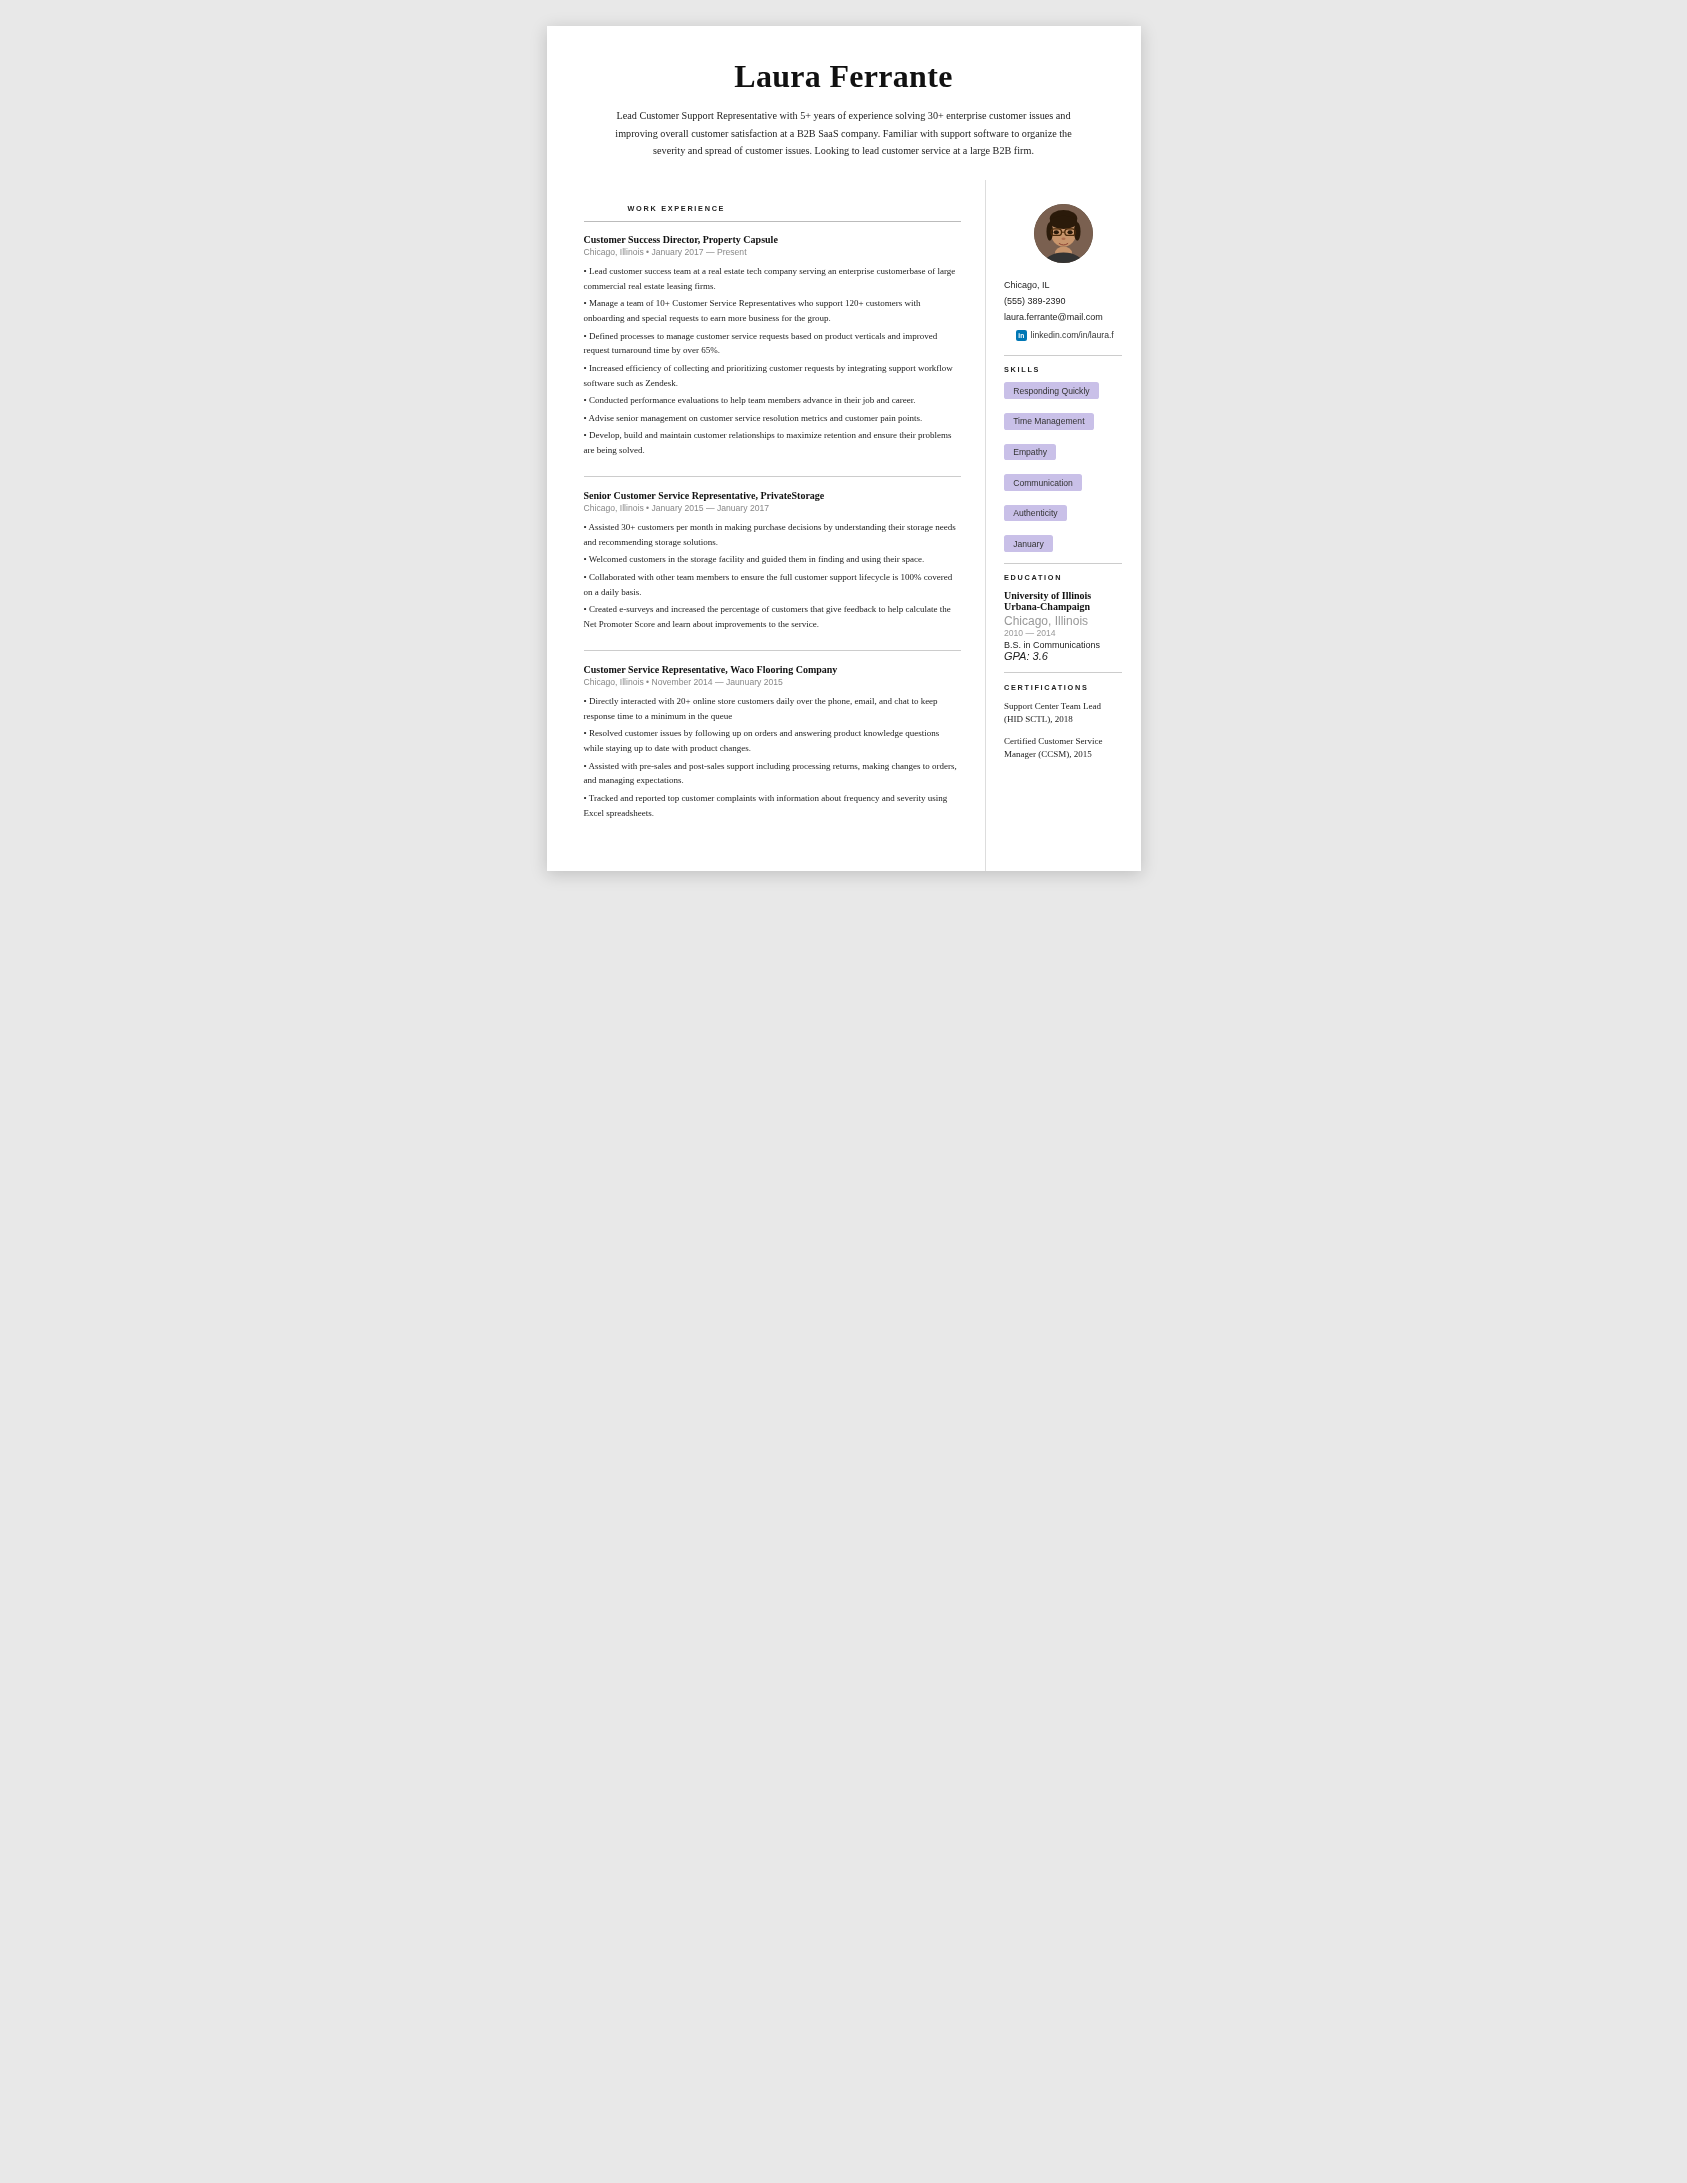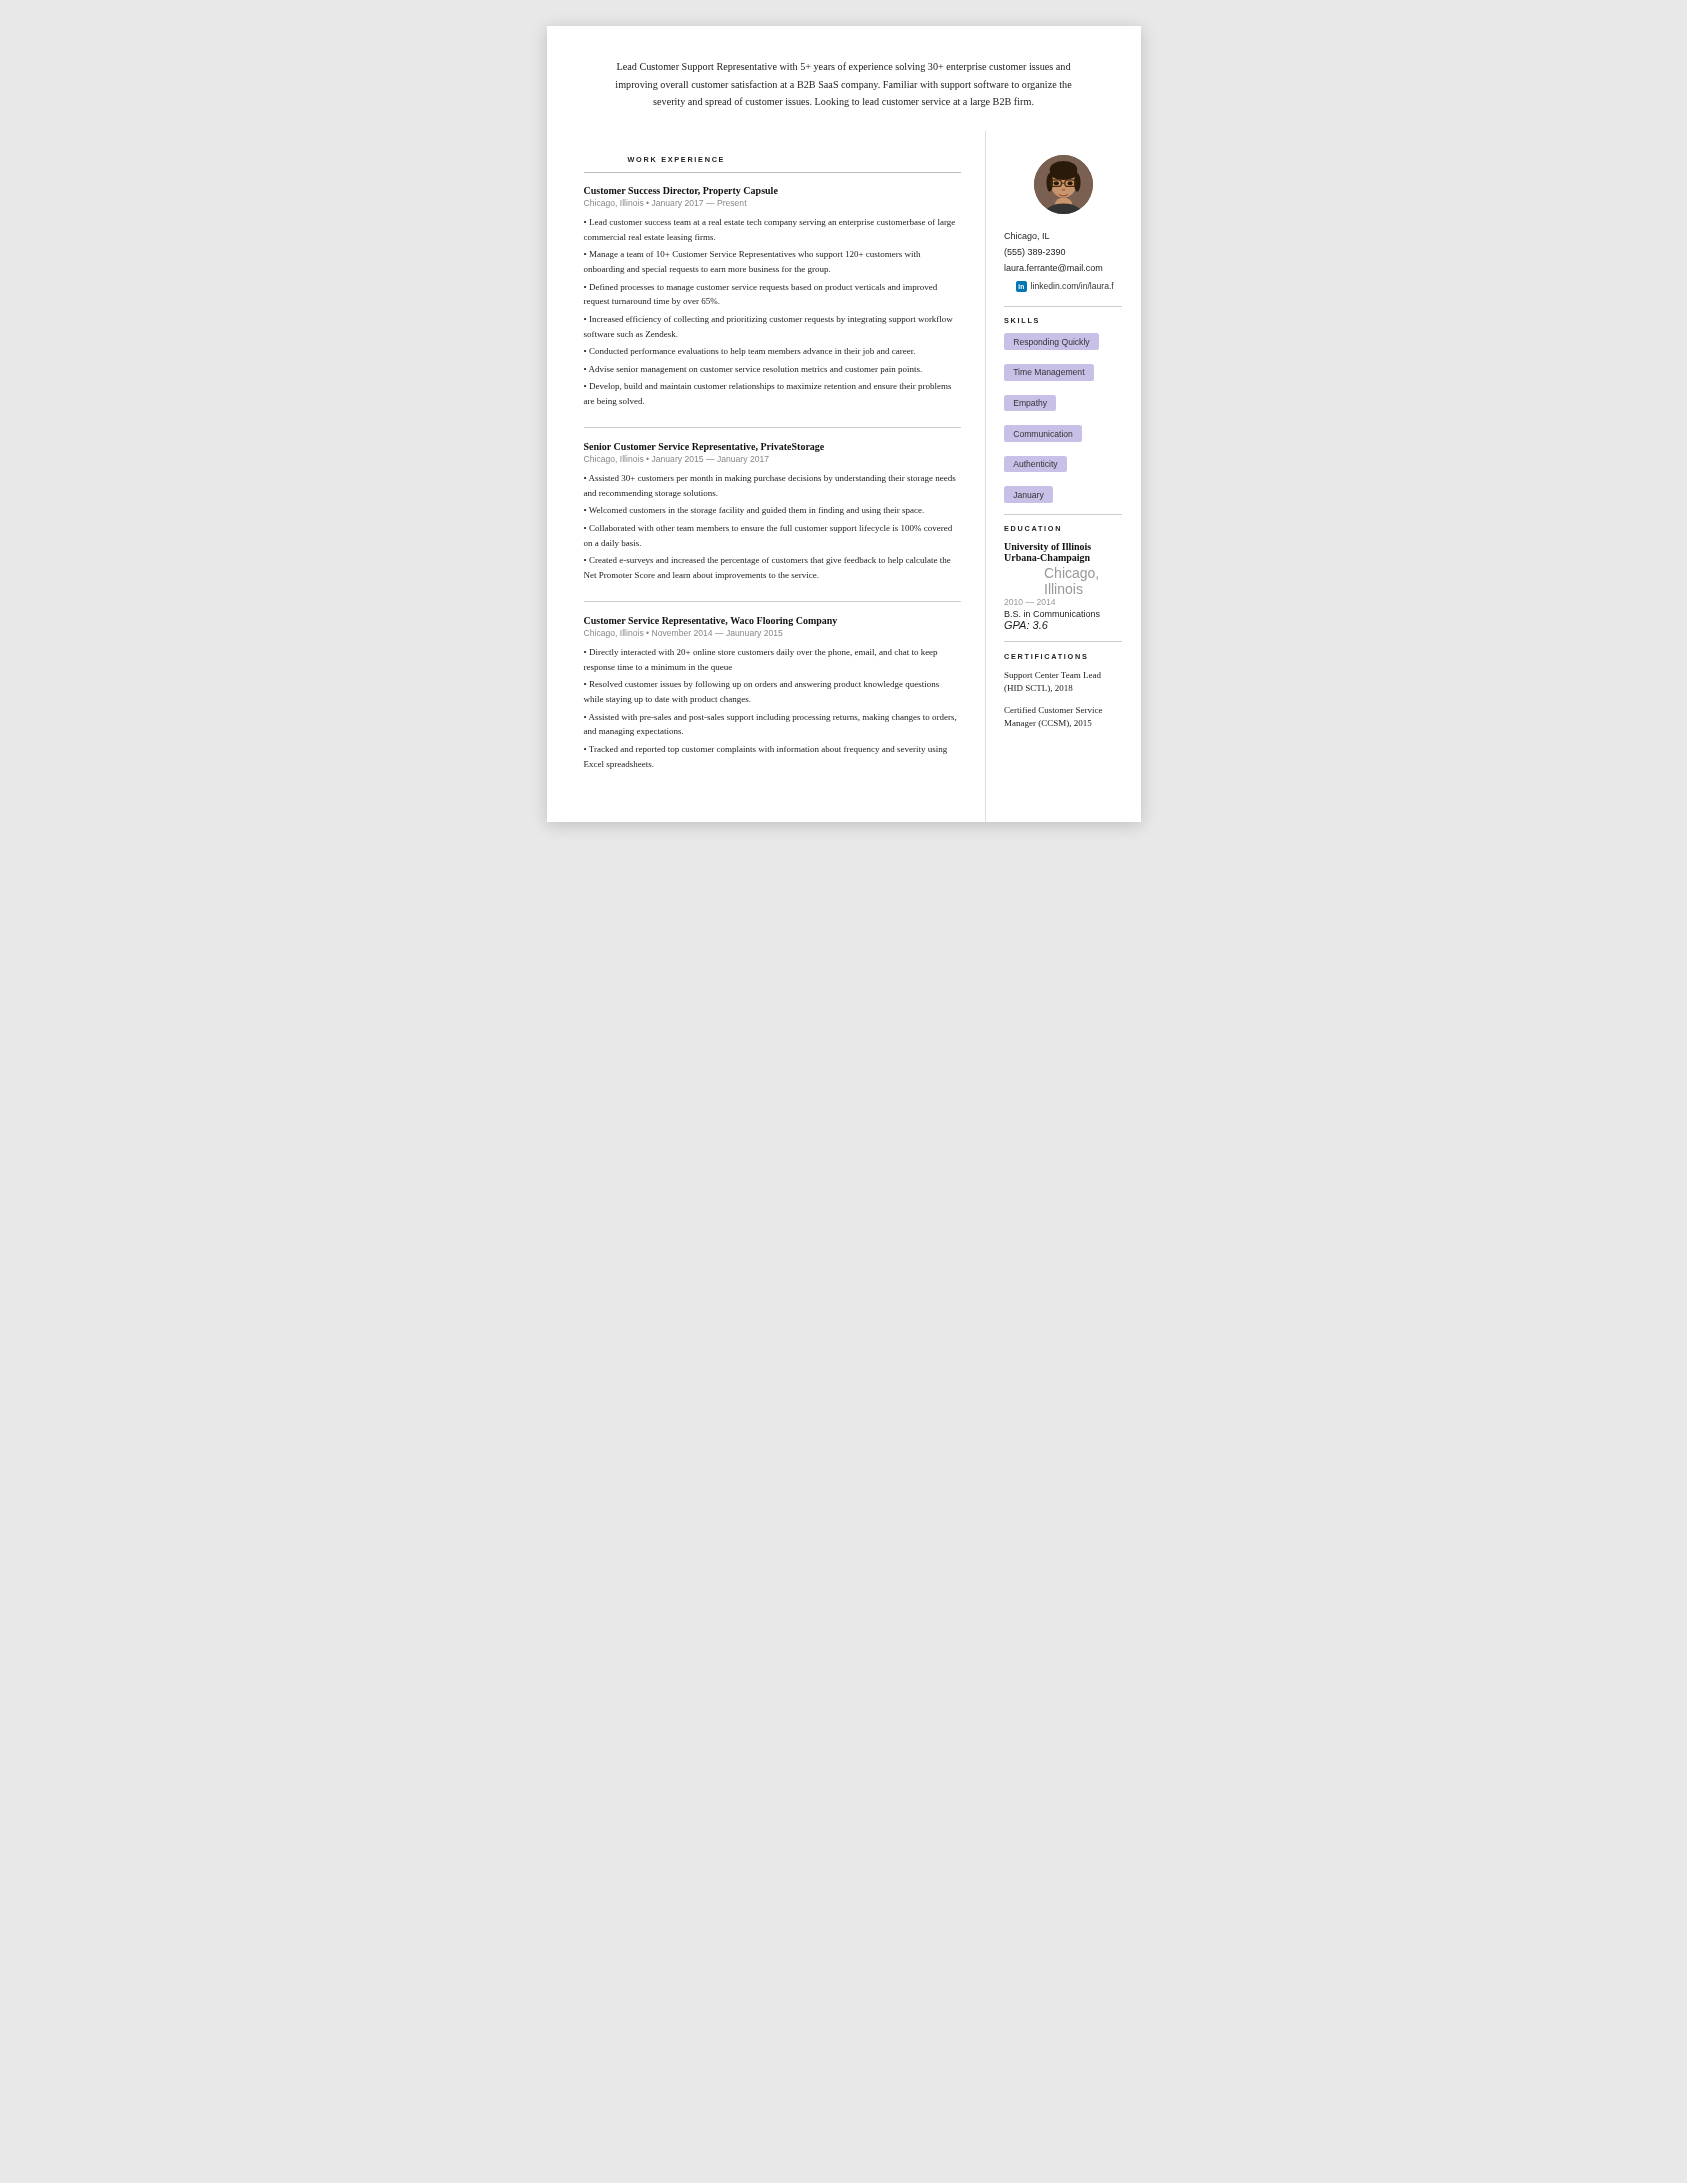--- a/index.html
+++ b/index.html
@@ -178,24 +178,23 @@
     }
     
     .edu-school {
       font-size: 10px;
       font-weight: bold;
       color: #111;
       font-family: Georgia, serif;
       margin-bottom: 2px;
     }
     .edu-location {
-      font-size: 14px;
+      font-size: 12px;
       color: #999;
       font-family: Arial, sans-serif;
-      margin-left: 40px;
     }
     .edu-years {
       font-size: 8.6px;
       color: #999;
       font-family: Arial, sans-serif;
       margin-bottom: 2px;
     }
     .edu-degree {
       font-size: 9px;
       color: #222;
@@ -224,20 +223,21 @@
       color: #222;
       margin-bottom: 8px;
     }
   </style>
 </head>
 <body>
 
 <div class="resume-paper">
 
   <div class="resume-header">
+    <h1>Laura Ferrante</h1>
     <p>Lead Customer Support Representative with 5+ years of experience solving 30+ enterprise customer issues and improving overall customer satisfaction at a B2B SaaS company. Familiar with support software to organize the severity and spread of customer issues. Looking to lead customer service at a large B2B firm.</p>
   </div>
 
   <div class="resume-body">
 
     <div class="main-col">
       <div class="section-label">WORK EXPERIENCE</div>
       <hr class="section-divider">
 
       <div class="job-block">

